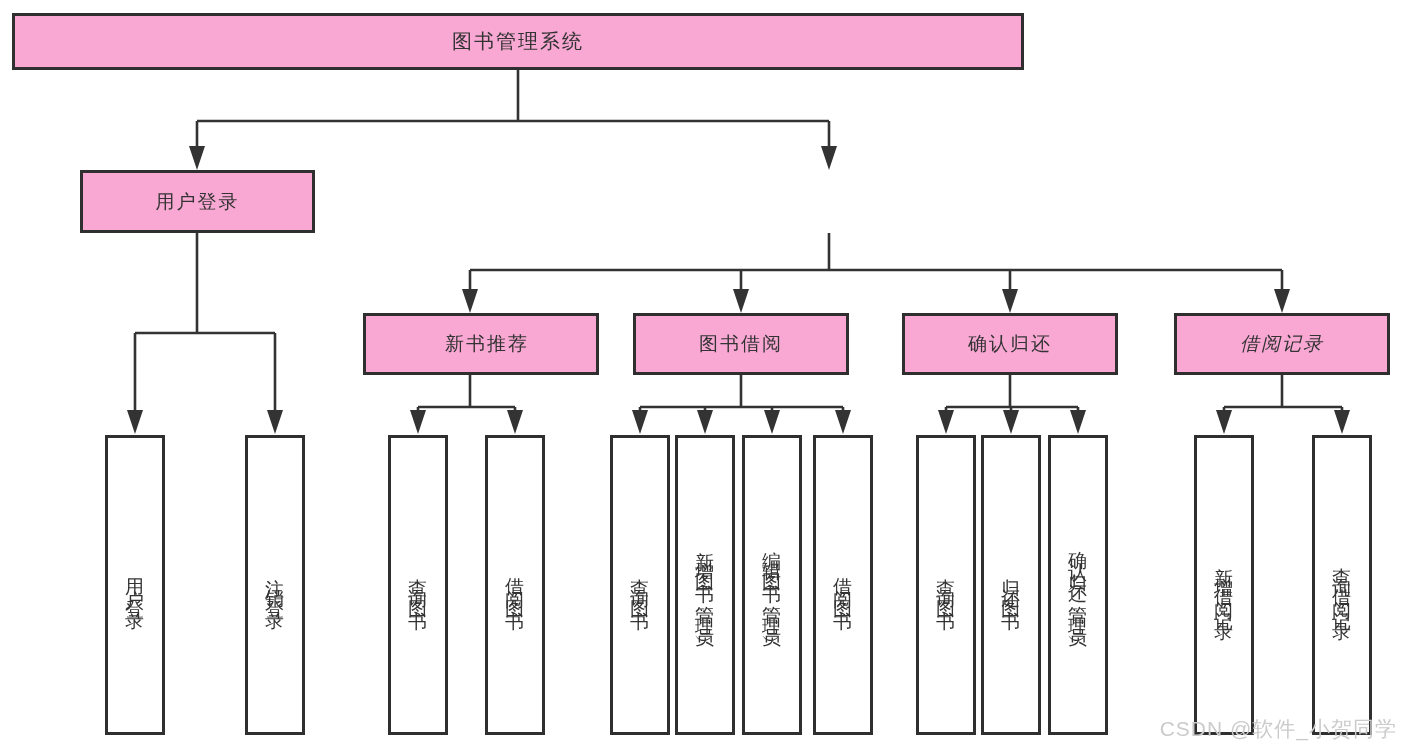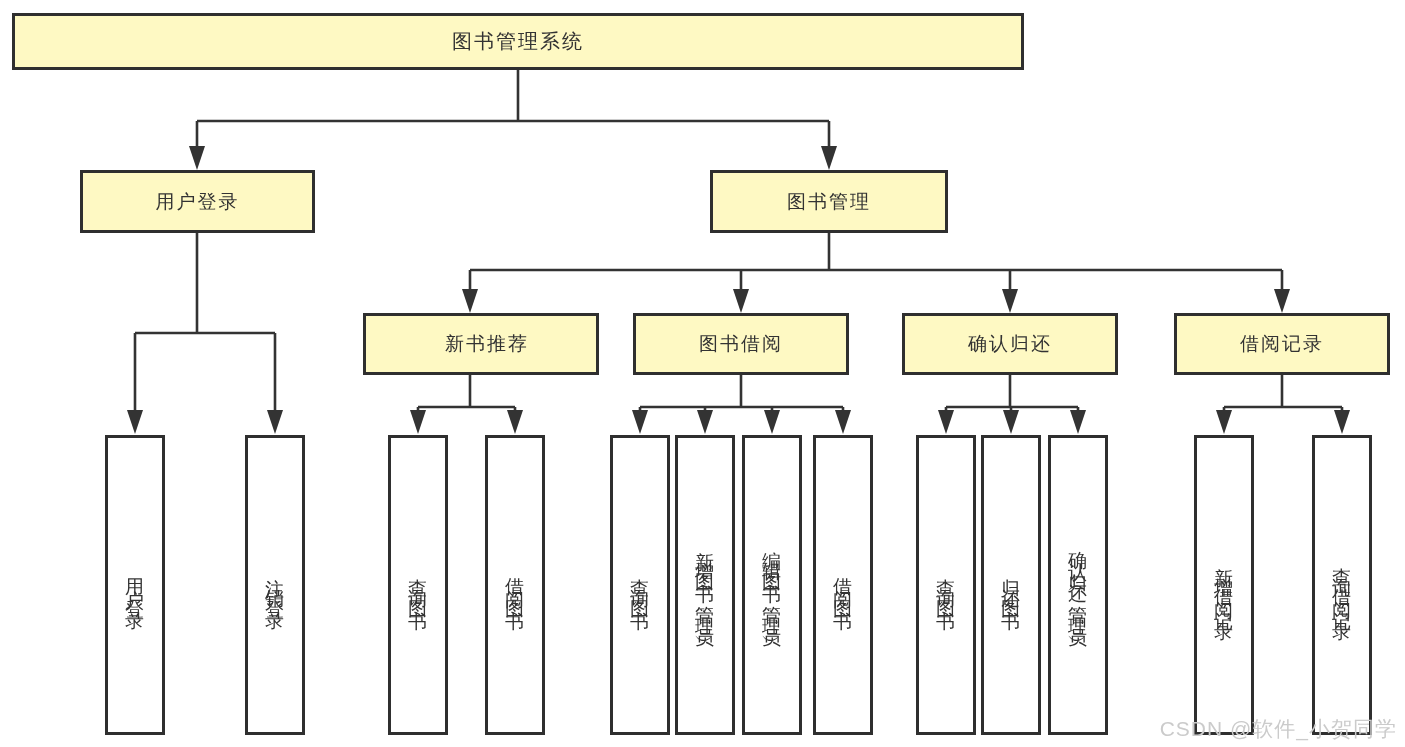--- a/index.html
+++ b/index.html
@@ -4,21 +4,21 @@
 <style>
   html,body{margin:0;padding:0;background:#fff;}
   .canvas{
     position:relative;width:1405px;height:747px;background:var(--bg,#fff);
     font-family:"Liberation Sans","DejaVu Sans",sans-serif;overflow:hidden;
   }
   .connectors{position:absolute;left:0;top:0;width:1405px;height:747px;}
   .connectors path{stroke:var(--line,#333);stroke-width:2.6;fill:none;}
   .connectors polygon{fill:var(--line,#333);stroke:none;}
   .node{
-    position:absolute;box-sizing:border-box;background:#fef9c3;
+    position:absolute;box-sizing:border-box;background:#f9a8d4;
     border:3px solid var(--border,#2f2f2f);
     display:flex;align-items:center;justify-content:center;
     color:var(--text,#333);font-size:19px;letter-spacing:2px;
   }
   .node.root{font-size:20px;}
   .leaf{
     position:absolute;box-sizing:border-box;background:#fff;
     border:3px solid var(--border,#2f2f2f);
     width:60px;height:300px;top:435px;
     display:flex;align-items:center;justify-content:center;
@@ -69,34 +69,31 @@
     <polygon points="1334,410 1350,410 1342,434"></polygon>
   </svg>
 
   <div class="node root" style="left:12px;top:13px;width:1012px;height:57px;">
     <span>图书管理系统</span>
   </div>
 
   <div class="node" style="left:80px;top:170px;width:235px;height:63px;">
     <span>用户登录</span>
   </div>
-  <div class="node" style="left:710px;top:170px;width:238px;height:63px;">
-    <span>图书管理</span>
-  </div>
 
   <div class="node" style="left:363px;top:313px;width:236px;height:62px;padding-left:12px;">
     <span>新书推荐</span>
   </div>
   <div class="node" style="left:633px;top:313px;width:216px;height:62px;">
     <span>图书借阅</span>
   </div>
   <div class="node" style="left:902px;top:313px;width:216px;height:62px;">
     <span>确认归还</span>
   </div>
-  <div class="node" style="left:1174px;top:313px;width:216px;height:62px;">
+  <div class="node" style="left:1174px;top:313px;width:216px;height:62px;font-style:italic;">
     <span>借阅记录</span>
   </div>
 
   <div class="leaf" style="left:105px;">
     <span class="vtext">用户登录</span>
   </div>
   <div class="leaf" style="left:245px;">
     <span class="vtext">注销登录</span>
   </div>
 

